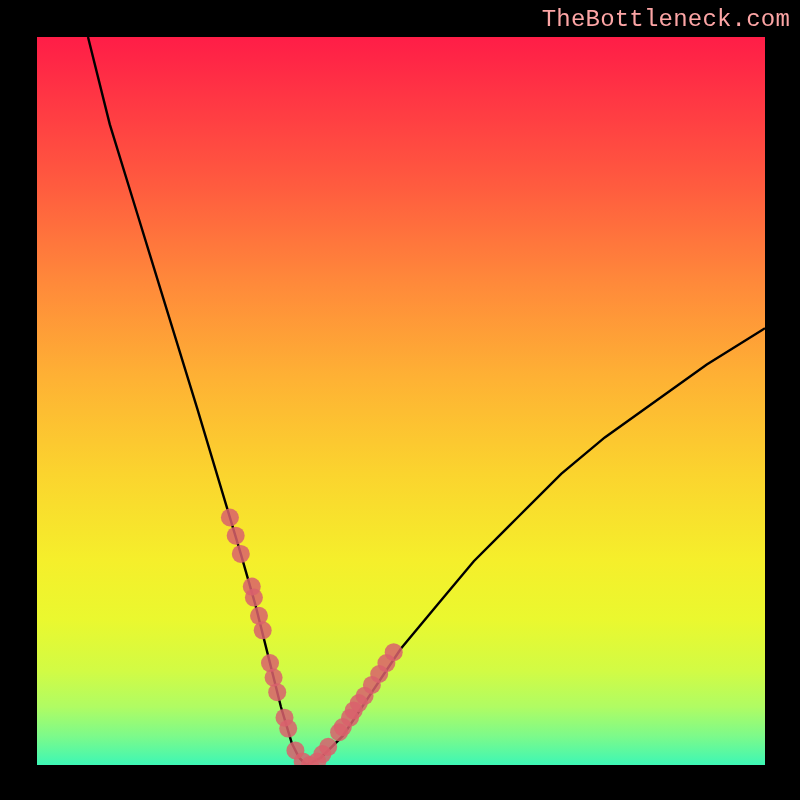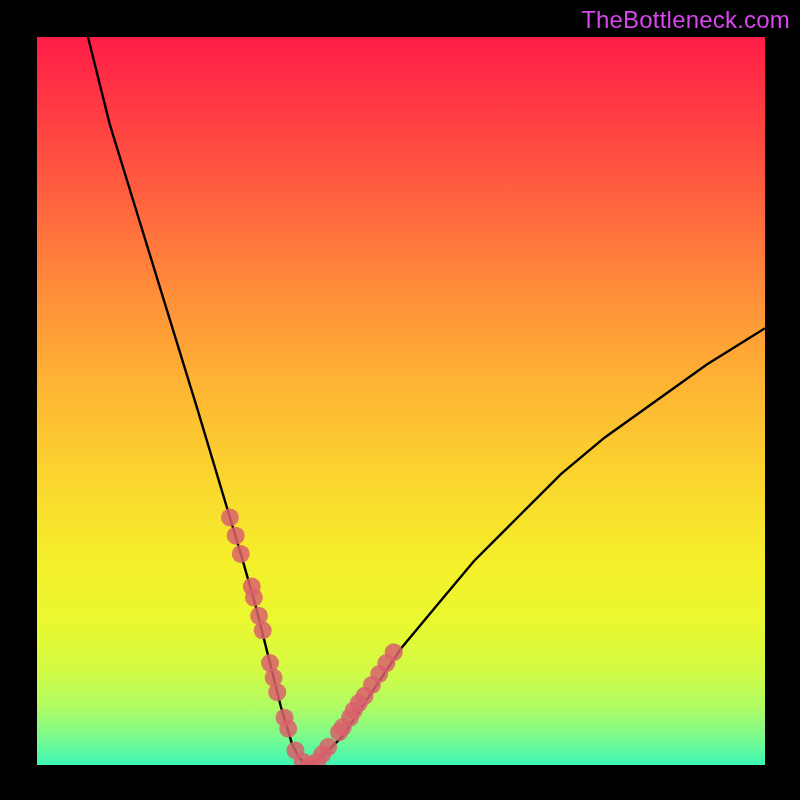--- a/index.html
+++ b/index.html
@@ -36,25 +36,25 @@
       #eaf82f 80%,
       #d2fb44 87%,
       #b0fc63 92%,
       #7dfa8a 96%,
       #3df7b5 100%);
   }
   .watermark {
     position: absolute;
     top: 6px;
     right: 10px;
-    color: #d946ef;
+    color: #fca5a5;
     font-size: 24px;
     font-weight: 500;
     letter-spacing: 0.2px;
-    font-family: Liberation Sans, sans-serif;
+    font-family: Liberation Mono, monospace;
     user-select: none;
   }
   svg.curve {
     position: absolute;
     left: 0;
     top: 0;
     width: 728px;
     height: 728px;
   }
 </style>

